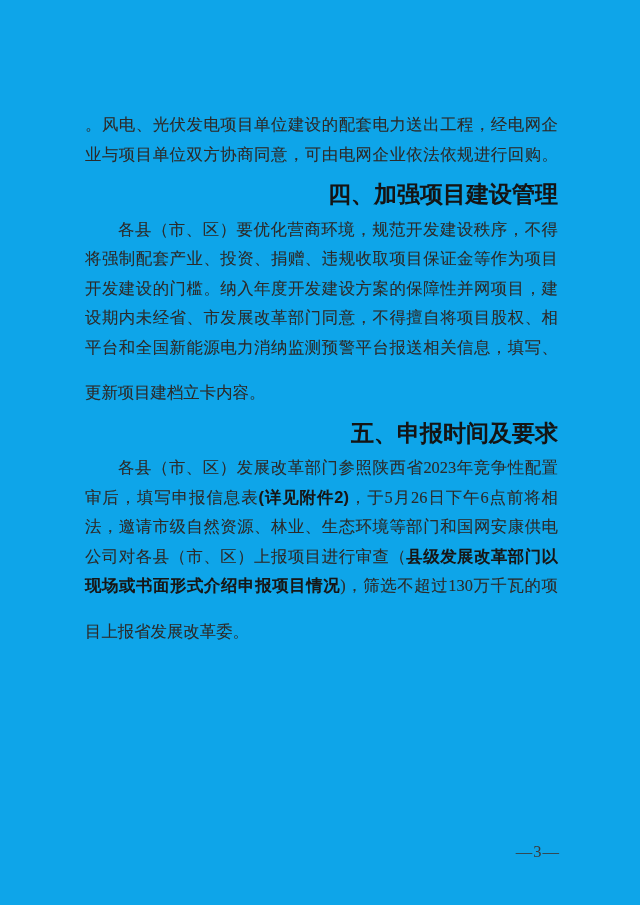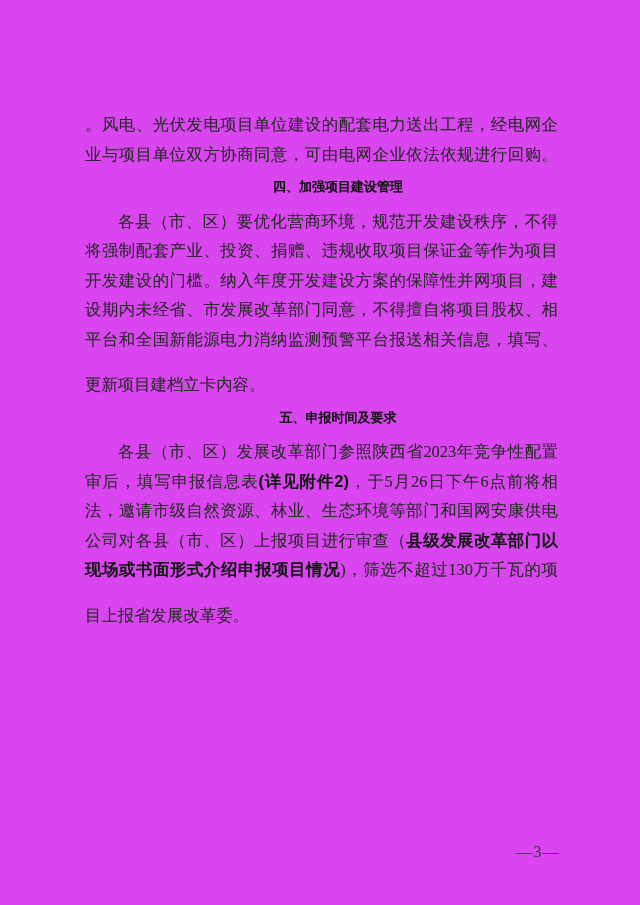--- a/index.html
+++ b/index.html
@@ -4,21 +4,21 @@
 <style>
   html, body {
     margin: 0;
     padding: 0;
     background: #ffffff;
   }
   .page {
     position: relative;
     width: 640px;
     height: 905px;
-    background: #d946ef;
+    background: #0ea5e9;
     overflow: hidden;
     font-family: "Liberation Serif", "DejaVu Serif", serif;
   }
   .content {
     position: absolute;
     left: 85px;
     top: 110px;
     width: 473px;
   }
   .para {
@@ -38,28 +38,28 @@
   .line.short {
     text-align-last: left;
     margin-top: 16px;
   }
   .line.indent {
     text-indent: 33px;
   }
   .heading {
     line-height: 29.5px;
     min-height: 29.5px;
-    font-size: 13px;
+    font-size: 23px;
     font-weight: 700;
     font-family: "Liberation Sans", "DejaVu Sans", sans-serif;
     color: #141414;
     padding-left: 33px;
-    margin-top: 3px;
+    margin-top: 11px;
     margin-bottom: 5px;
-    text-align: center;
+    text-align: right;
     text-shadow: 0 0 0.5px rgba(40,40,40,0.3);
   }
   .b {
     font-weight: 700;
     font-family: "Liberation Sans", "DejaVu Sans", sans-serif;
     color: #161616;
   }
   .page-number {
     position: absolute;
     top: 842px;

